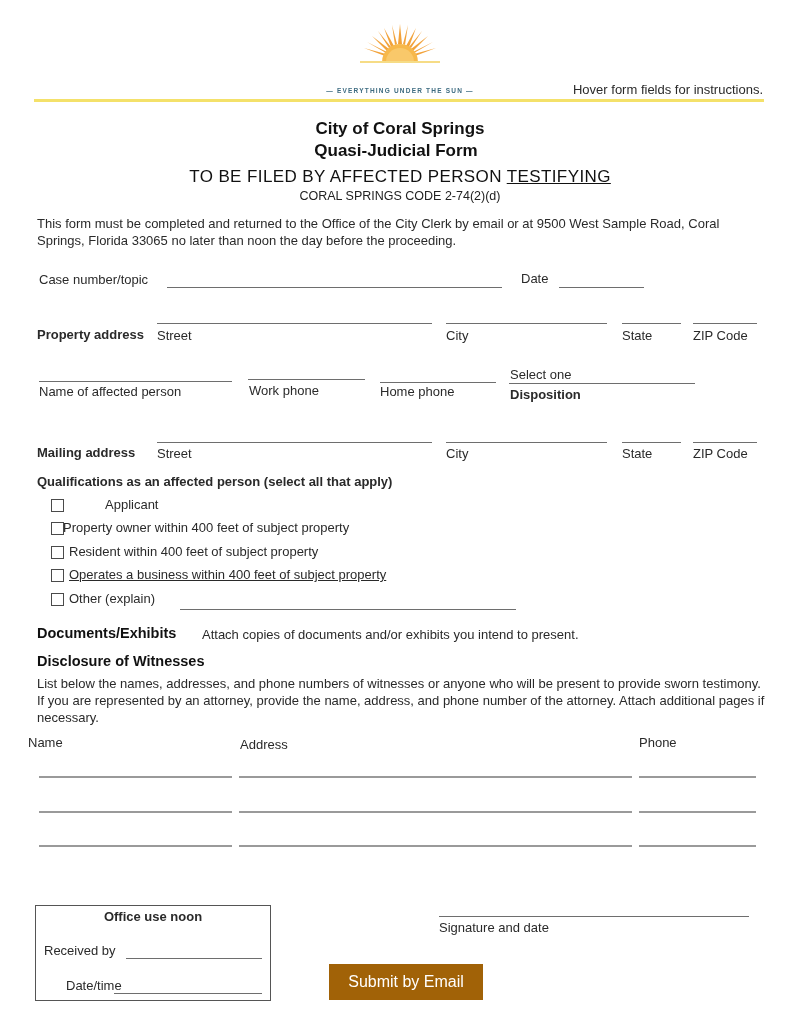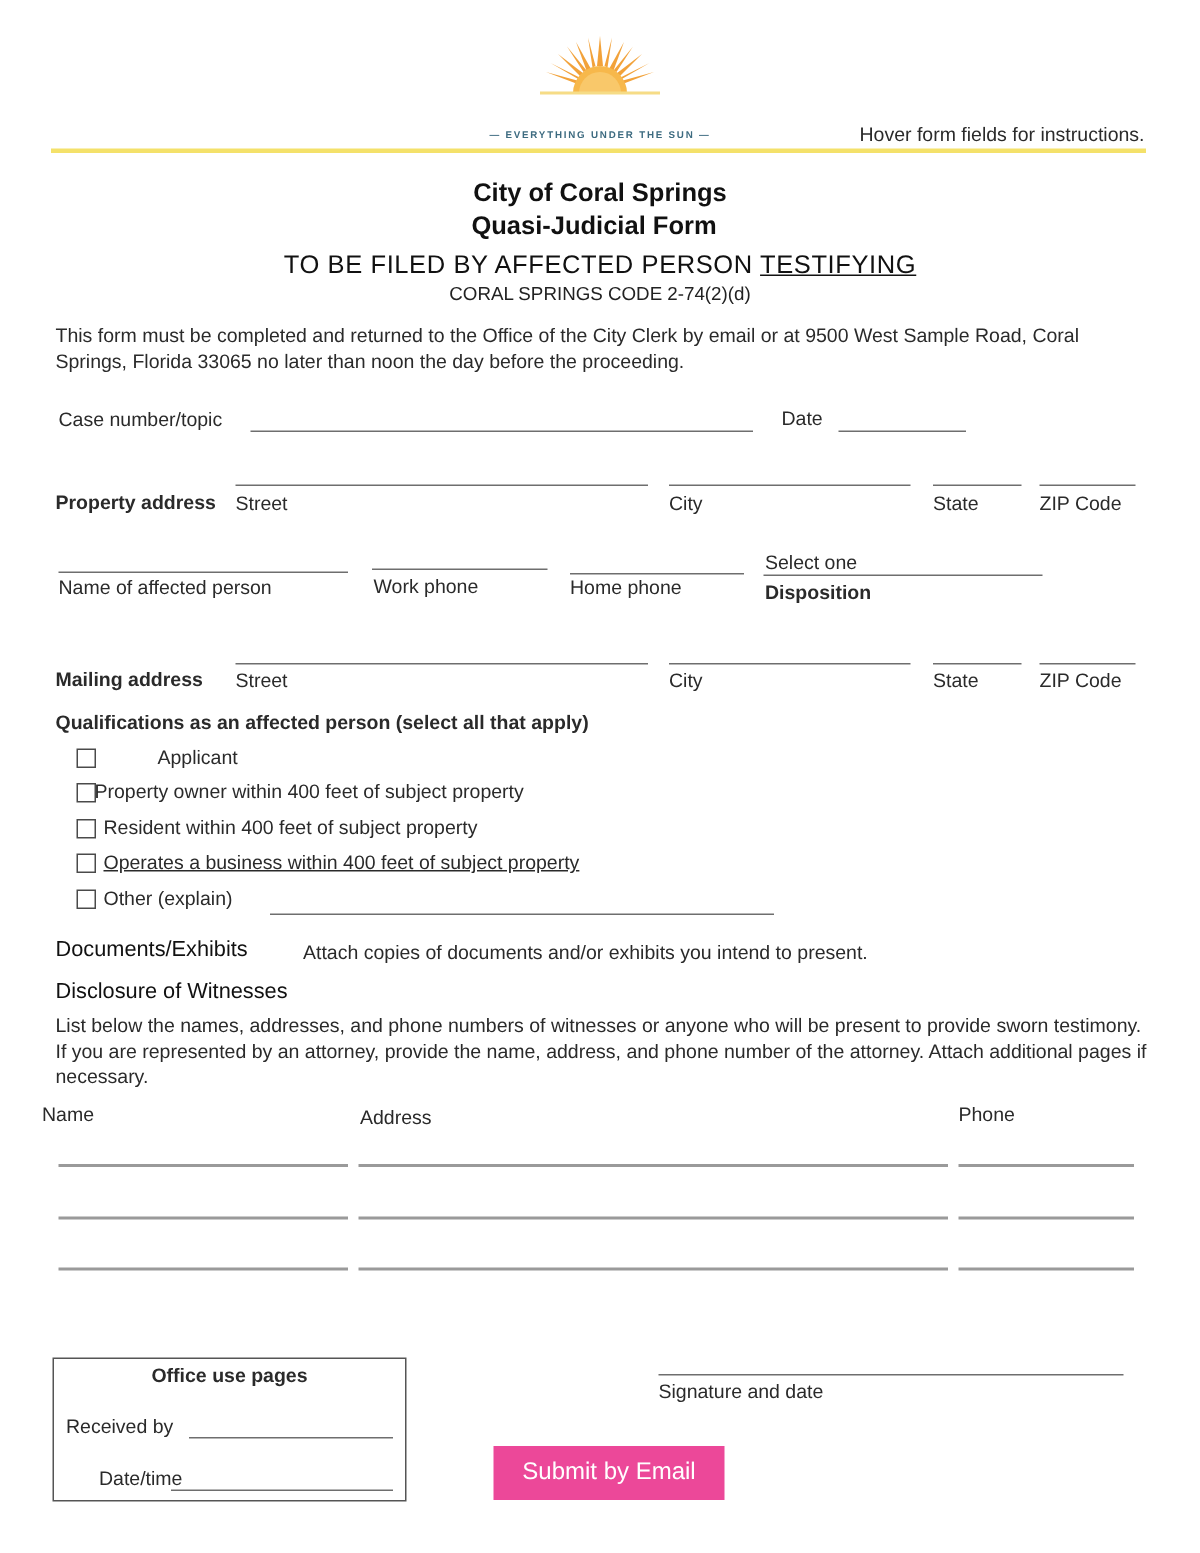--- a/index.html
+++ b/index.html
@@ -25,23 +25,23 @@
     .title3 u { text-decoration: underline; }
     .code { position: absolute; left: 0; width: 800px; top: 189px; text-align: center; font-size: 12.5px; color: #222; }
 
     .intro { position: absolute; left: 37px; top: 215px; width: 730px; font-size: 13px; line-height: 17px; color: #2a2a2a; }
 
     .cb { position: absolute; width: 13px; height: 13px; border: 1px solid #4a4a4a; background: #fff; }
     .cb-label { position: absolute; font-size: 13px; color: #2a2a2a; white-space: nowrap; }
 
     .office-box { position: absolute; left: 35px; top: 905px; width: 236px; height: 96px; border: 1px solid #555; }
 
-    .submit { position: absolute; left: 329px; top: 964px; width: 154px; height: 36px; background: #ec4899; color: #fff; font-size: 16px; display: flex; align-items: center; justify-content: center; border: none; }
+    .submit { position: absolute; left: 329px; top: 964px; width: 154px; height: 36px; background: #a16207; color: #fff; font-size: 16px; display: flex; align-items: center; justify-content: center; border: none; }
 
-    .sec-h { position: absolute; font-size: 14.5px; font-weight: normal; color: #111; }
+    .sec-h { position: absolute; font-size: 14.5px; font-weight: bold; color: #111; }
   </style>
 </head>
 <body>
 
 <div class="logo">
   <svg class="abs" style="left:60px;top:0;" width="80" height="42" viewBox="0 0 80 42">
     <g fill="#f2a23a">
       <polygon points="40,2 42,22 38,22"></polygon>
       <polygon points="24,6 34,24 31,25"></polygon>
       <polygon points="56,6 49,25 46,24"></polygon>
@@ -167,21 +167,21 @@
 <div class="wline" style="left:639px;top:811px;width:117px;"></div>
 
 <input class="field abs" style="left: 39px; top: 827px; width: 193px; height: 18px;" value="">
 <div class="wline" style="left:39px;top:845px;width:193px;"></div>
 <input class="field abs" style="left: 239px; top: 827px; width: 393px; height: 18px;" value="">
 <div class="wline" style="left:239px;top:845px;width:393px;"></div>
 <input class="field abs" style="left: 639px; top: 827px; width: 117px; height: 18px;" value="">
 <div class="wline" style="left:639px;top:845px;width:117px;"></div>
 
 <div class="office-box">
-  <div class="lbl bold" style="left:0;width:234px;text-align:center;top:3px;">Office use pages</div>
+  <div class="lbl bold" style="left:0;width:234px;text-align:center;top:3px;">Office use noon</div>
   <div class="lbl" style="left:8px;top:37px;text-align:center;">Received by</div>
   <input class="field abs" style="left: 90px; top: 35px; width: 136px; height: 18px;" value="">
   <div class="line" style="left:90px;top:52px;width:136px;"></div>
   <div class="lbl" style="left:8px;top:72px;margin-left:22px;">Date/time</div>
   <input class="field abs" style="left: 78px; top: 70px; width: 148px; height: 18px;" value="">
   <div class="line" style="left:78px;top:87px;width:148px;"></div>
 </div>
 
 <input class="field abs" style="left: 439px; top: 899px; width: 310px; height: 18px;" value="">
 <div class="line" style="left:439px;top:916px;width:310px;"></div>

